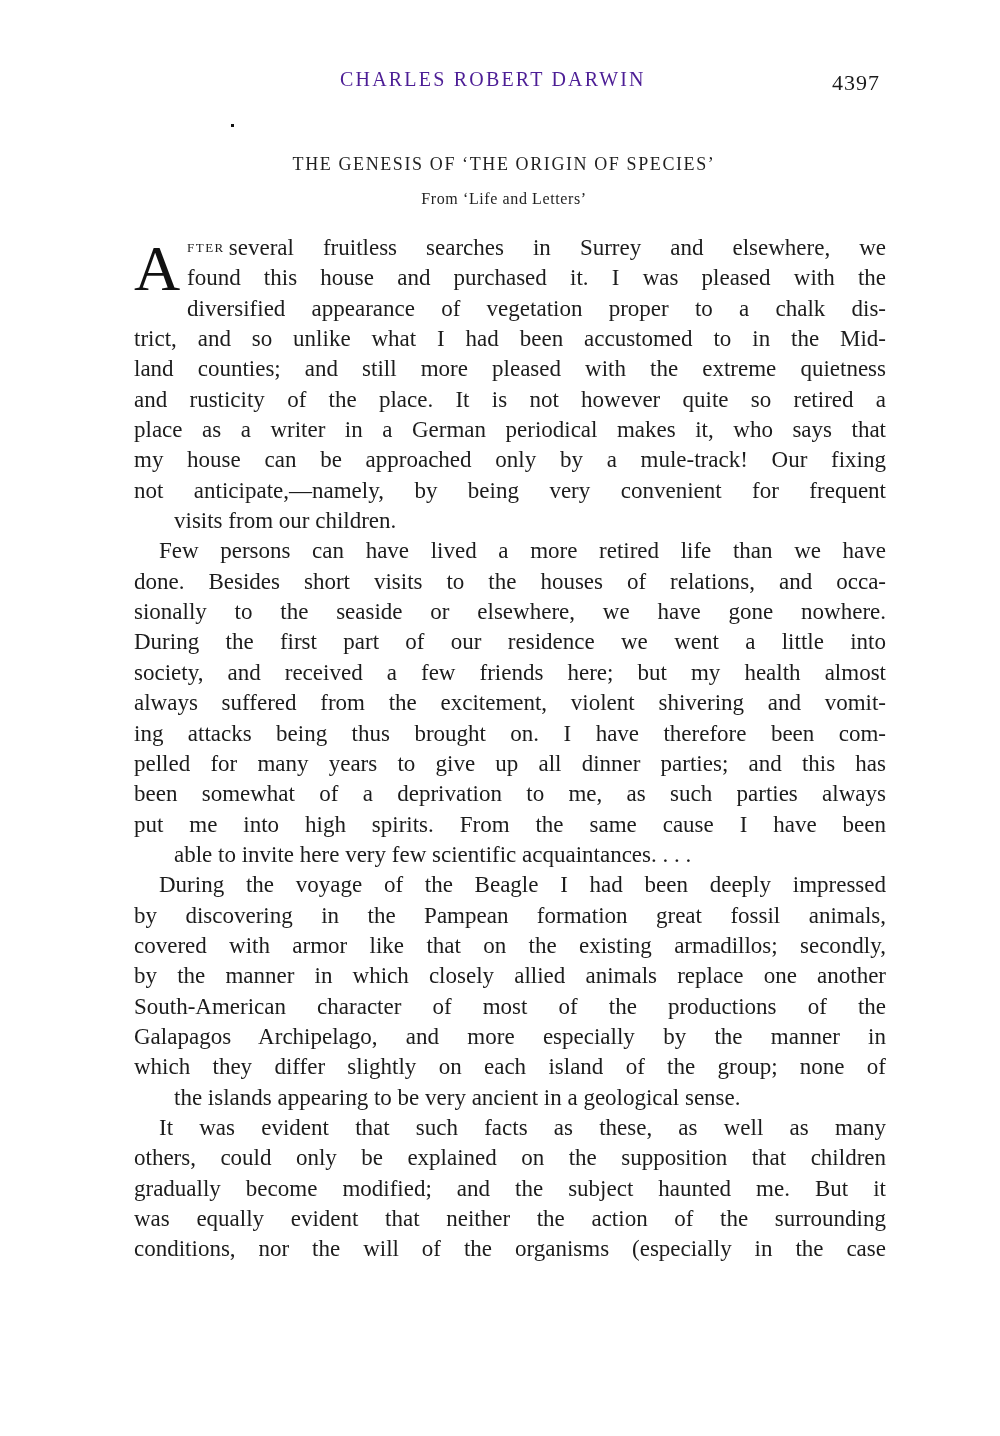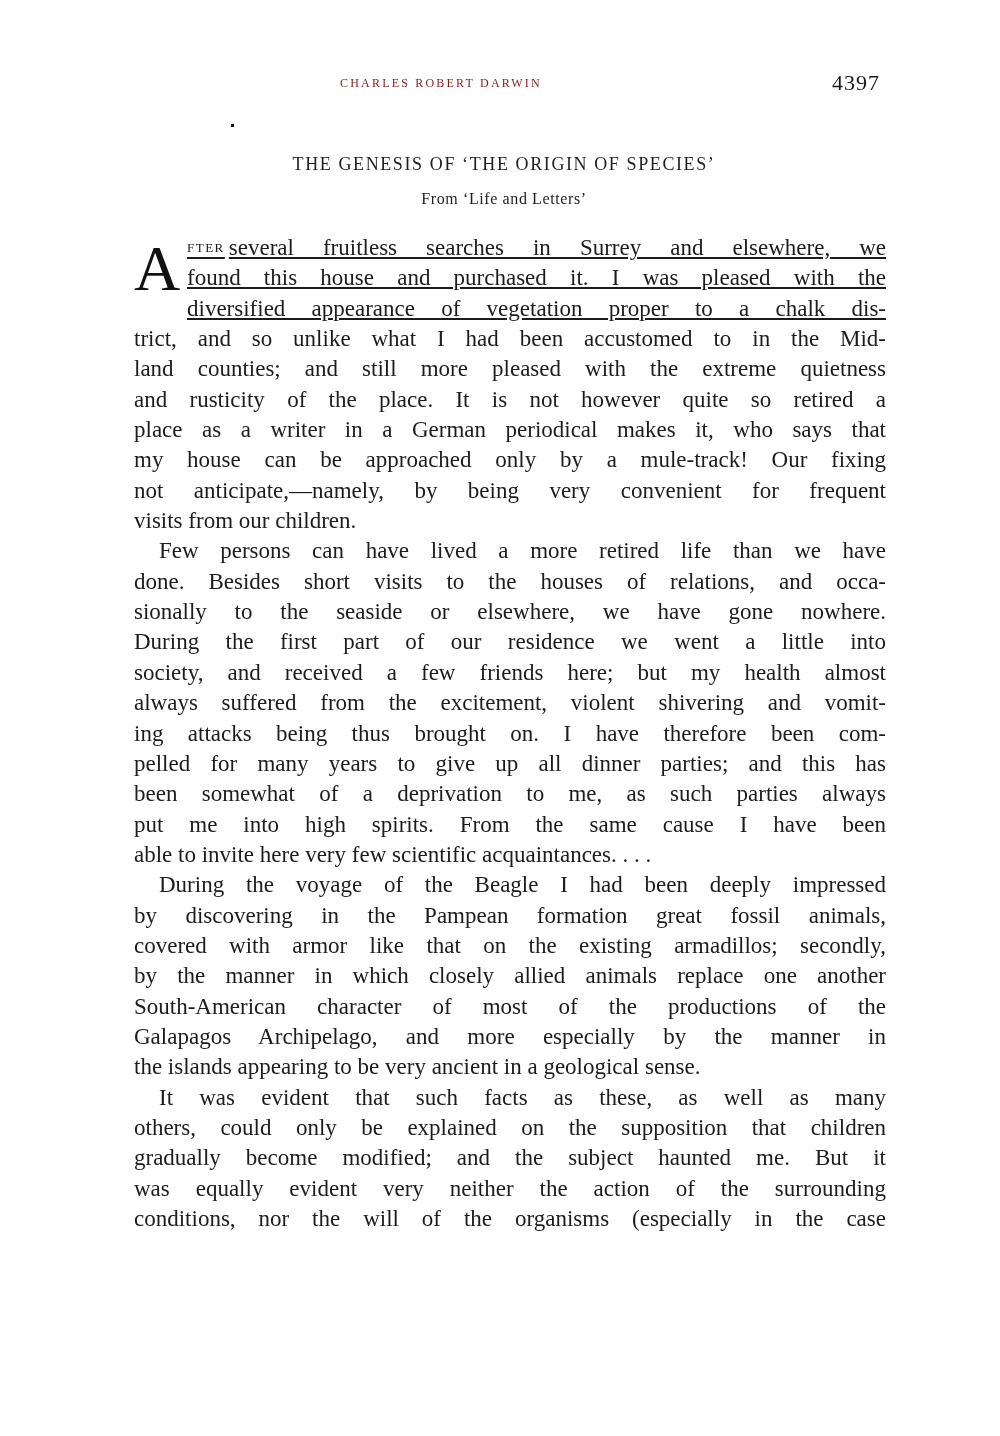--- a/index.html
+++ b/index.html
@@ -24,24 +24,24 @@
     .running-head {
       position: absolute;
       top: 64px;
       left: 0;
       width: 1000px;
       height: 30px;
     }
     .running-title {
       position: absolute;
       left: 340px;
-      top: 12px;
-      font-size: 12px;
+      top: 4px;
+      font-size: 20px;
       letter-spacing: 2.2px;
-      color: #7f1d1d;
+      color: #4c1d95;
     }
     .page-number {
       position: absolute;
       left: 832px;
       top: 6px;
       font-size: 22px;
       letter-spacing: 1px;
       color: #1a1a1a;
       text-align: right;
     }
@@ -85,27 +85,27 @@
       height: 30.35px;
       line-height: 30.35px;
       font-size: 23px;
       white-space: nowrap;
       text-align: justify;
       text-align-last: justify;
       color: #1c1c1c;
     }
     .line.last {
       text-align-last: left;
+      margin-left: 40px;
     }
     .line.indent {
       padding-left: 25px;
     }
     .line.dropindent {
       padding-left: 53px;
-      text-decoration: underline;
     }
     .dropcap-wrap {
       position: relative;
     }
     .dropcap {
       position: absolute;
       left: 0;
       top: 8px;
       font-size: 64px;
       line-height: 56px;
@@ -163,25 +163,26 @@
       <div class="line last">able to invite here very few scientific acquaintances.   .   .   .</div>
     </div>
 
     <div class="paragraph">
       <div class="line indent">During the voyage of the Beagle I had been deeply impressed</div>
       <div class="line">by discovering in the Pampean formation great fossil animals,</div>
       <div class="line">covered with armor like that on the existing armadillos; secondly,</div>
       <div class="line">by the manner in which closely allied animals replace one another</div>
       <div class="line">South-American character of most of the productions of the</div>
       <div class="line">Galapagos Archipelago, and more especially by the manner in</div>
+      <div class="line">which they differ slightly on each island of the group; none of</div>
       <div class="line last">the islands appearing to be very ancient in a geological sense.</div>
     </div>
 
     <div class="paragraph">
       <div class="line indent">It was evident that such facts as these, as well as many</div>
       <div class="line">others, could only be explained on the supposition that children</div>
       <div class="line">gradually become modified; and the subject haunted me.  But it</div>
-      <div class="line">was equally evident very neither the action of the surrounding</div>
+      <div class="line">was equally evident that neither the action of the surrounding</div>
       <div class="line">conditions, nor the will of the organisms (especially in the case</div>
     </div>
 
   </div>
 </div>
 
 </body></html>

